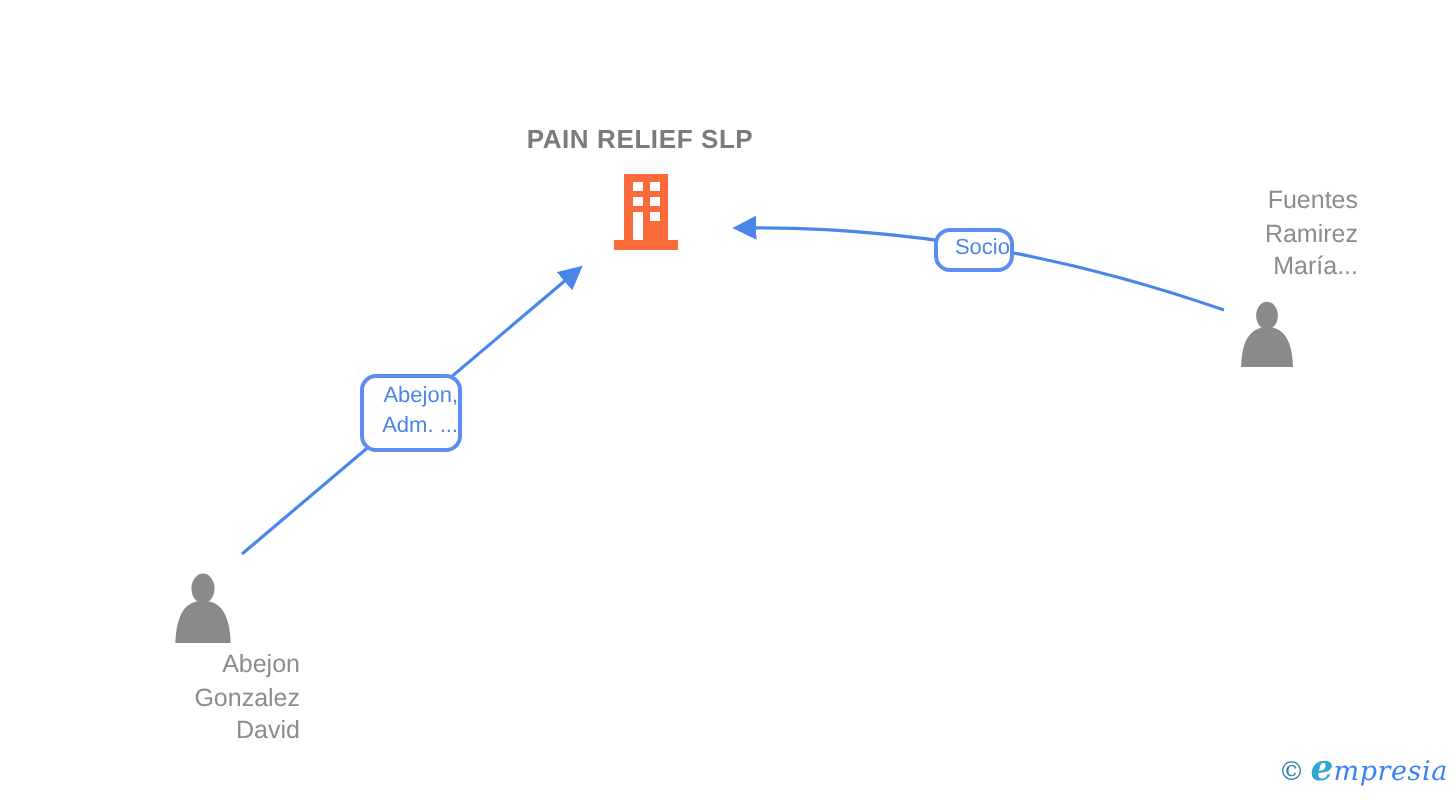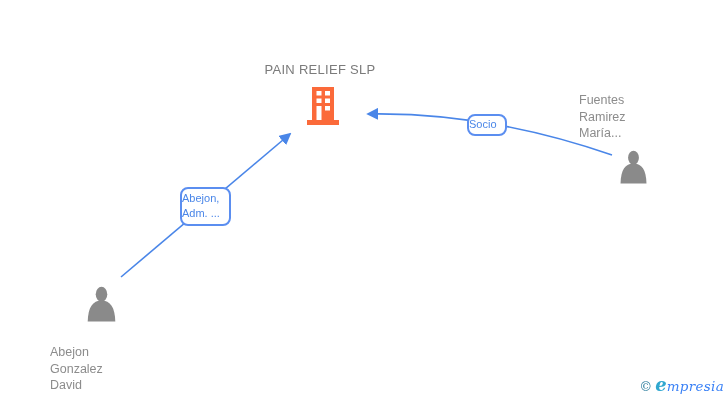--- a/index.html
+++ b/index.html
@@ -21,49 +21,49 @@
     fill: none;
     stroke: #4a86e8;
     stroke-width: 1.6;
   }
   .company-title {
     position: absolute;
     left: 220px; top: 62px;
     width: 200px;
     text-align: center;
     font-size: 13px;
-    font-weight: normal;
+    font-weight: bold;
     color: #7b7b7b;
     letter-spacing: 0.3px;
     z-index: 2;
   }
   .building-wrap { position: absolute; left: 306px; top: 87px; z-index: 2; }
   .person-label {
     position: absolute;
     width: 100px;
-    text-align: left;
+    text-align: right;
     font-size: 12.5px;
     line-height: 16.5px;
     color: #8c8c8c;
     white-space: pre-line;
     z-index: 2;
   }
   .person-label.right { left: 579px; top: 92px; }
-  .person-label.left  { left: 50px;  top: 344px; }
+  .person-label.left  { left: 50px;  top: 324px; }
   .person-icon-wrap { position: absolute; z-index: 2; }
   .person-icon-wrap.right { left: 618px; top: 150px; }
   .person-icon-wrap.left  { left: 85px;  top: 286px; }
   .edge-label {
     position: absolute;
     box-sizing: border-box;
     background: #ffffff;
     border: 2px solid #5b8ef0;
     border-radius: 8px;
     color: #4a86e8;
-    text-align: left;
+    text-align: right;
     font-size: 11px;
     white-space: pre-line;
     z-index: 3;
     cursor: pointer;
   }
   .edge-label.two-line {
     left: 180px; top: 187px;
     width: 51px; min-height: 34px;
     line-height: 15px;
     padding: 2px 0 3px 0;

